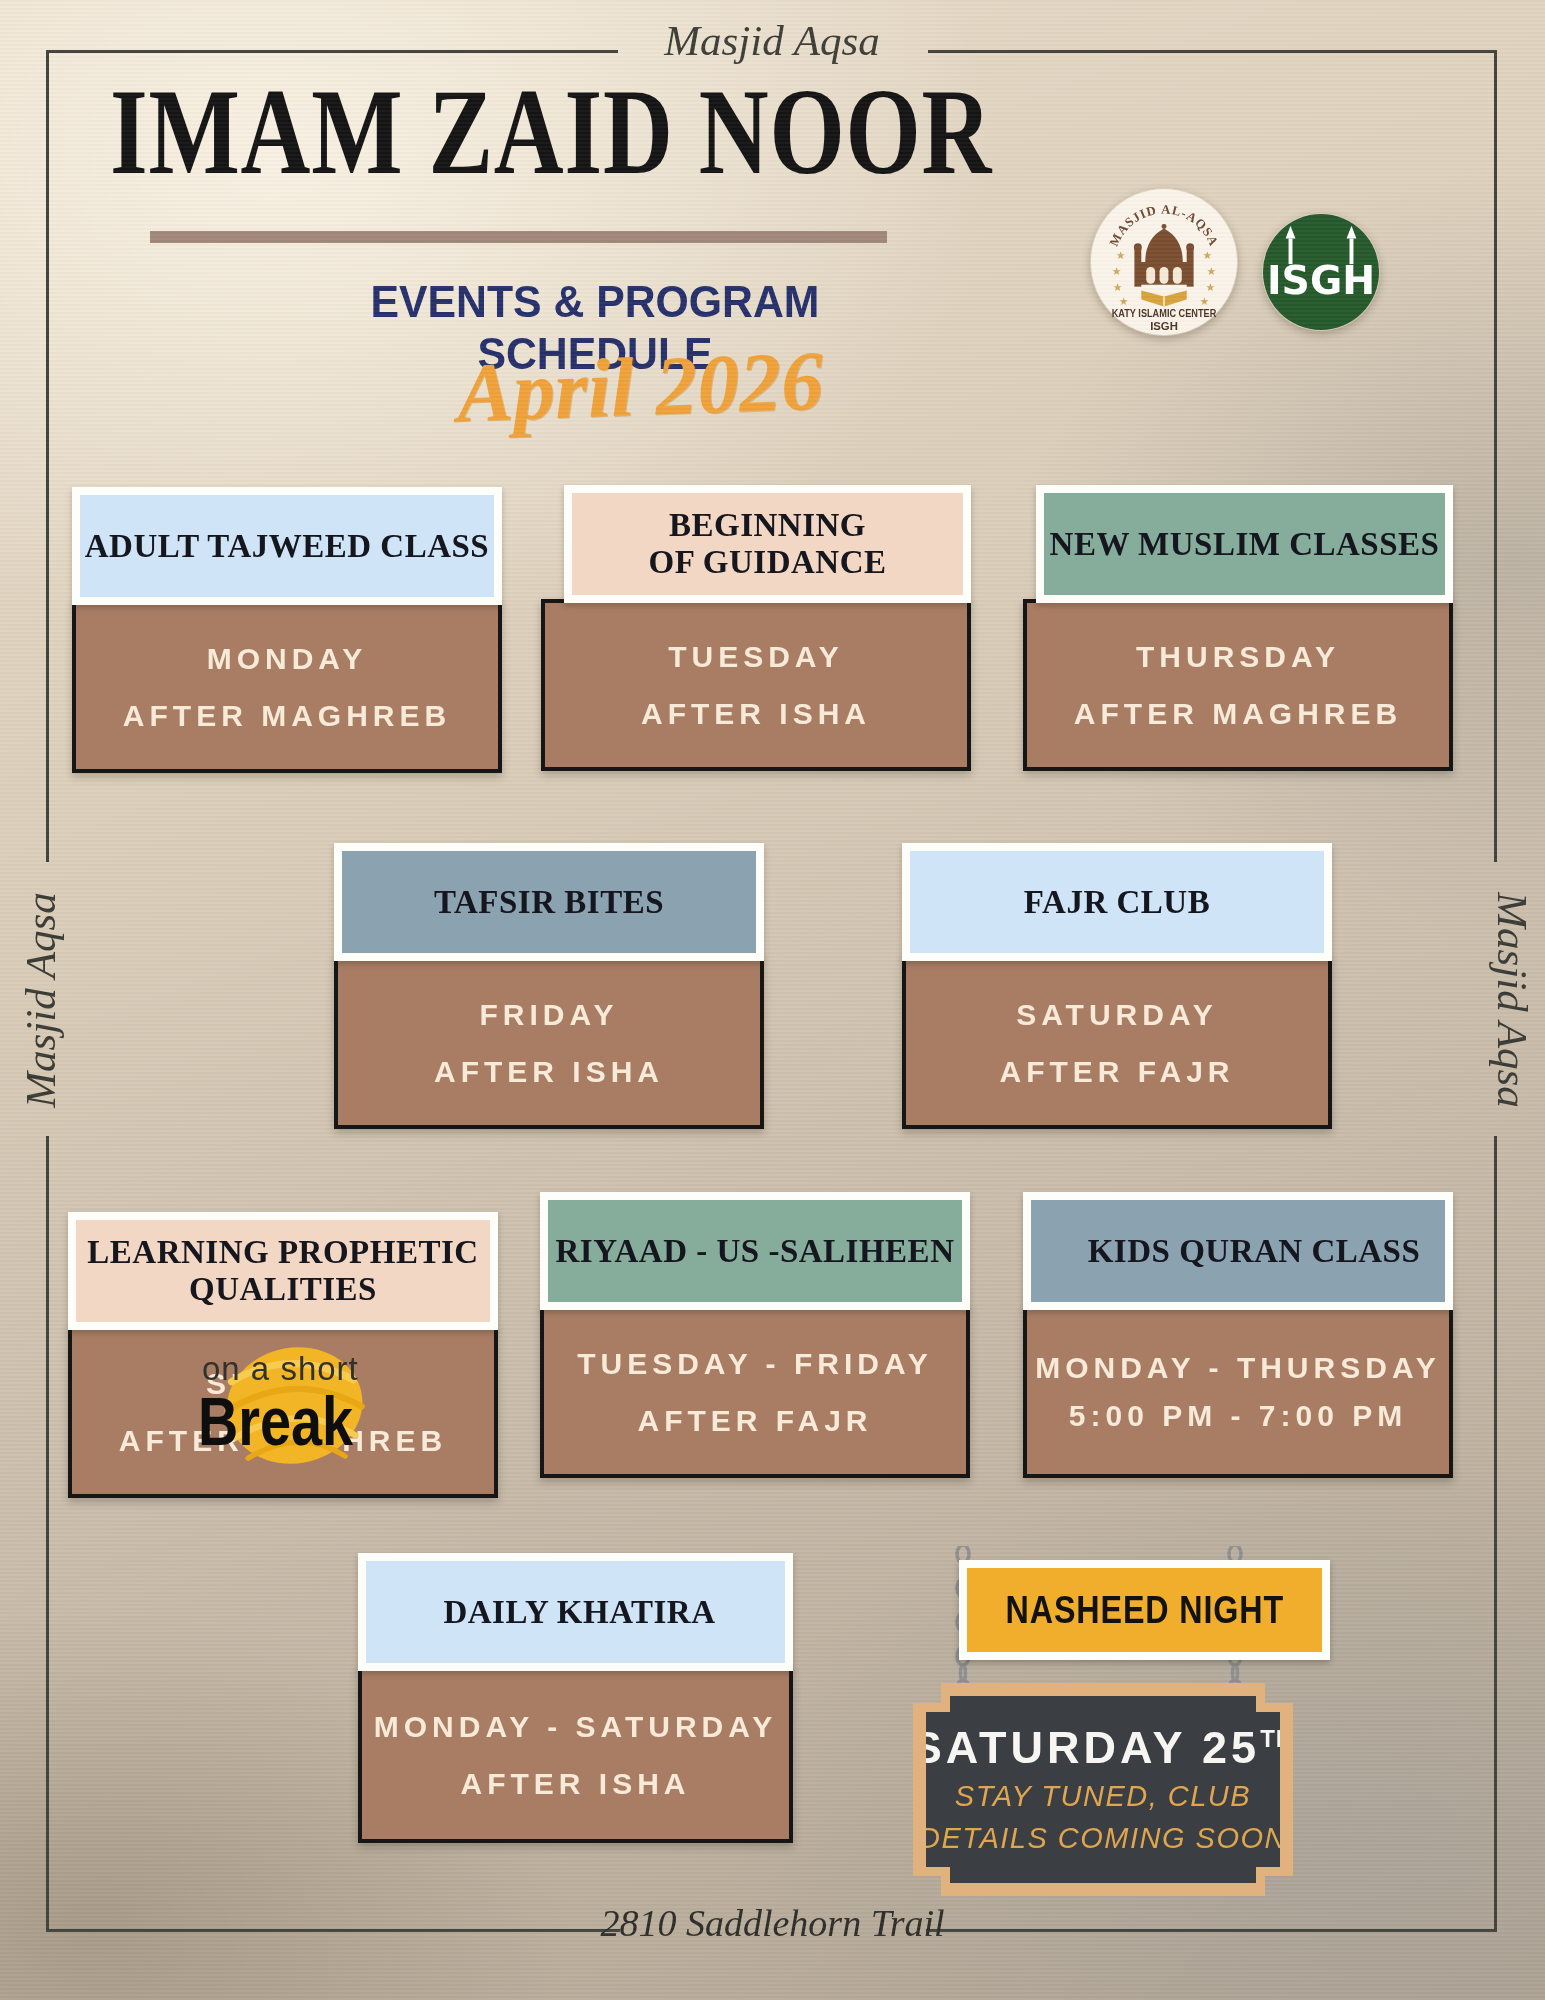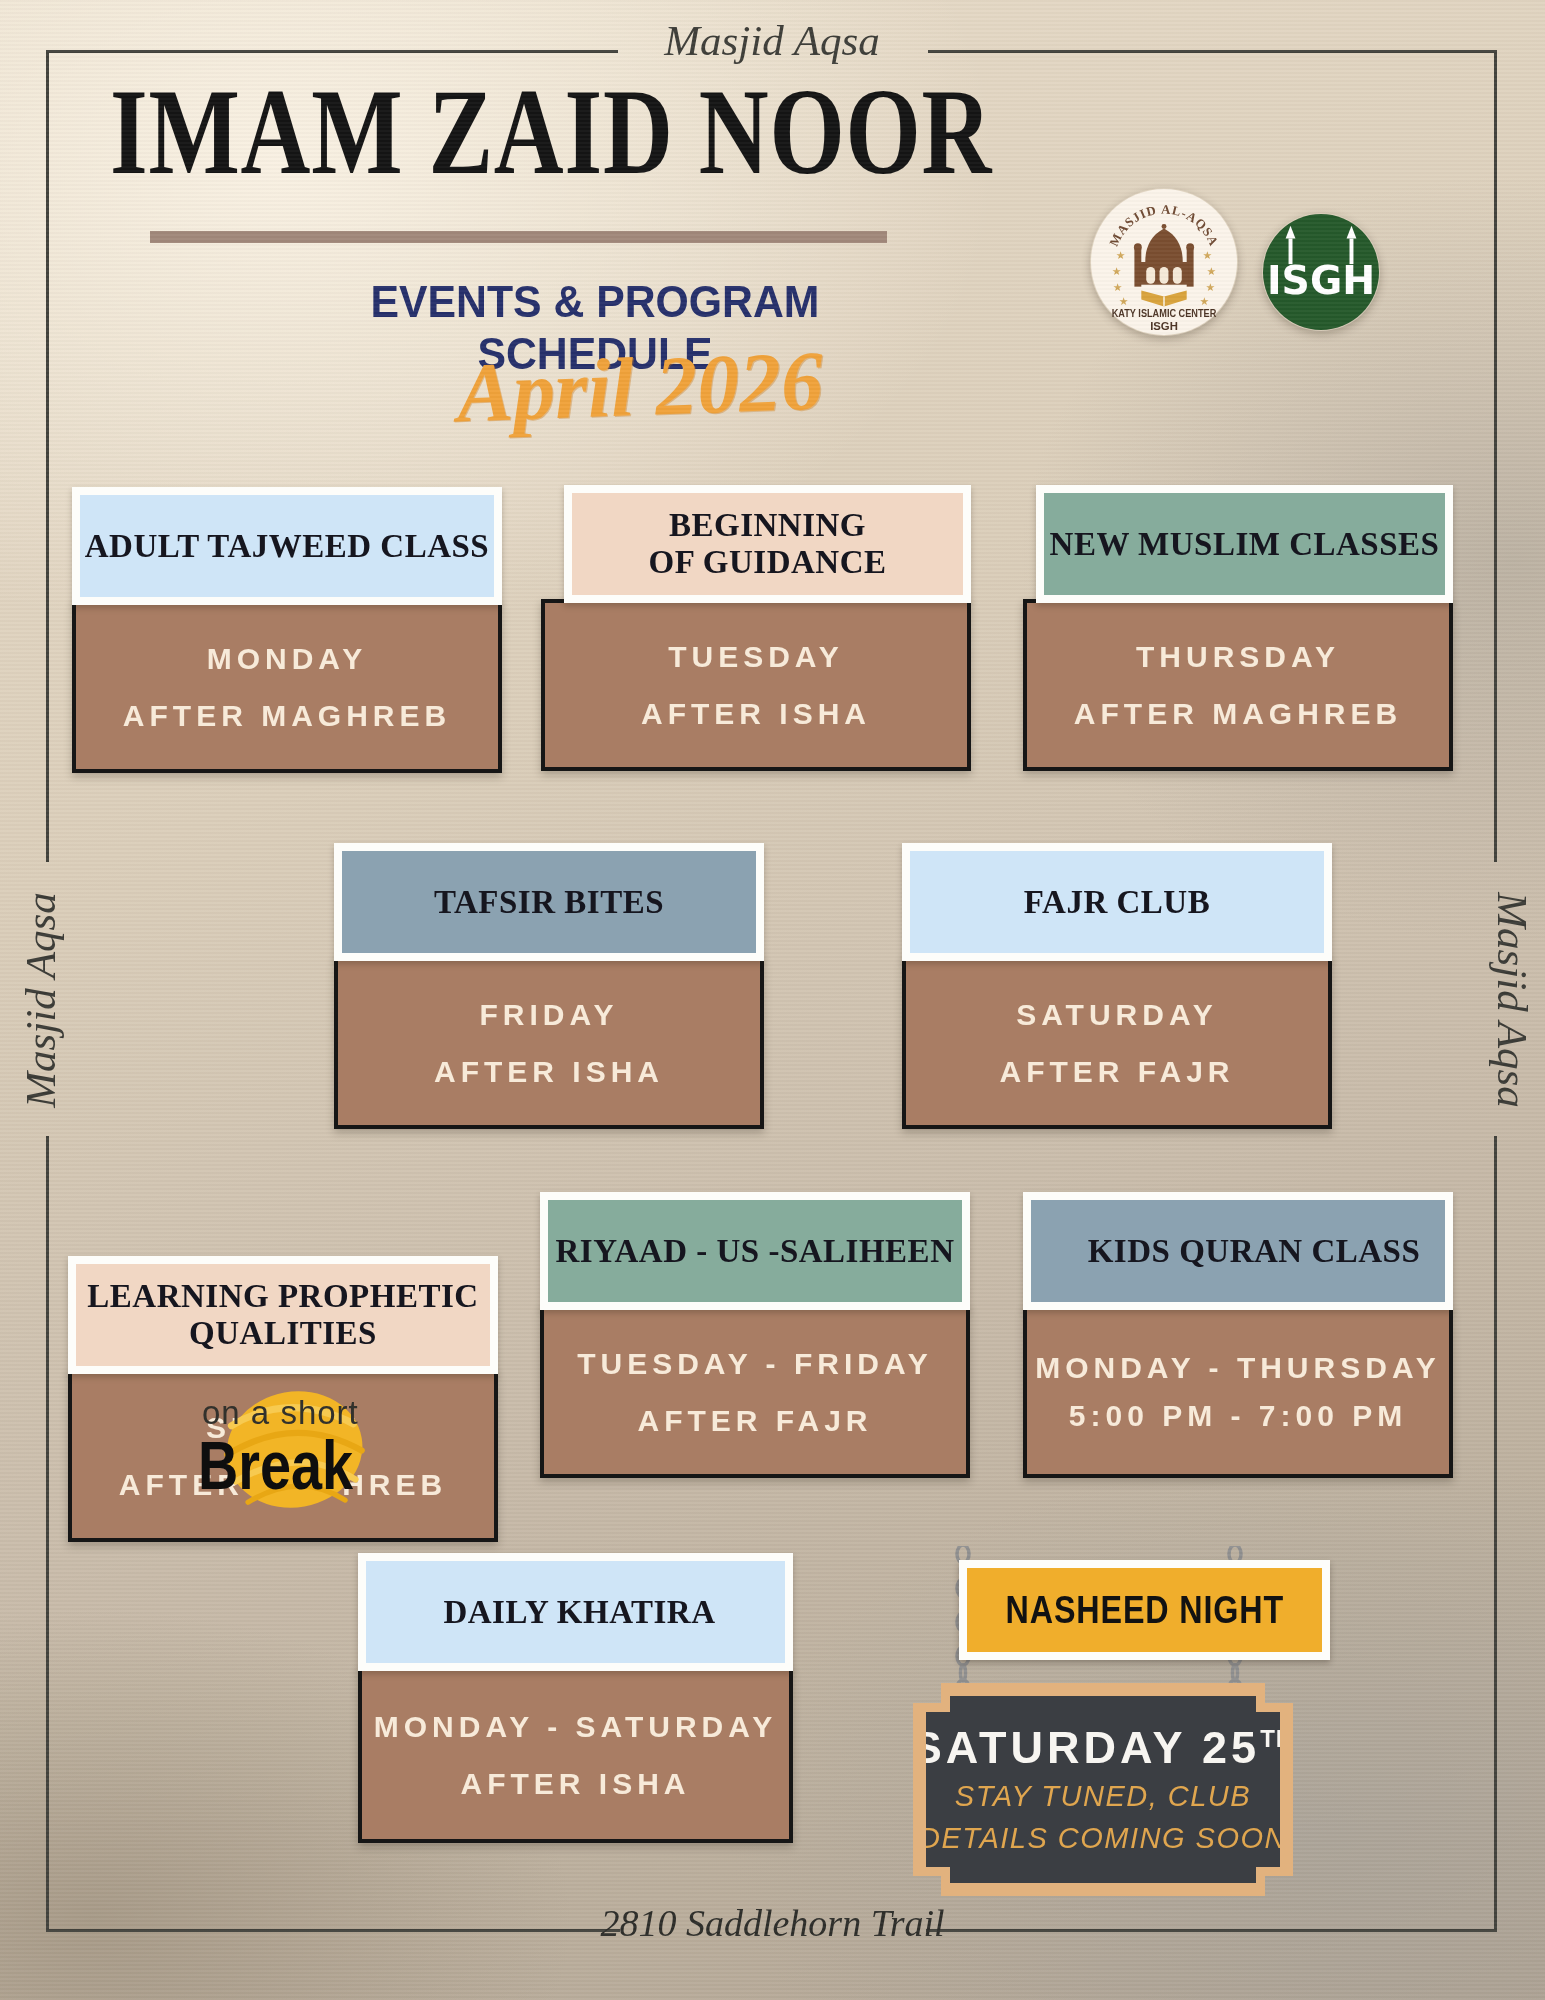--- a/index.html
+++ b/index.html
@@ -45,21 +45,21 @@
   
   .logo{position:absolute;}
   .logo-katy{left:1090px;top:188px;width:148px;height:148px;border-radius:50%;
     box-shadow:0 3px 8px rgba(60,45,30,.3);}
   .logo-isgh{left:1262px;top:213px;width:118px;height:118px;border-radius:50%;
     box-shadow:0 3px 8px rgba(60,45,30,.3);}
   
   .card{position:absolute;width:430px;}
   .c0{left:72px;top:487px}.c1{left:541px;top:485px}.c2{left:1023px;top:485px}
   .c3{left:334px;top:843px}.c4{left:902px;top:843px}
-  .c5{left:68px;top:1256px}.c6{left:540px;top:1192px}.c7{left:1023px;top:1192px}
+  .c5{left:68px;top:1212px}.c6{left:540px;top:1192px}.c7{left:1023px;top:1192px}
   .c8{left:358px;top:1553px;width:435px}
   .card-header{position:relative;z-index:2;height:102px;border:8px solid #fdfdfa;
     display:flex;flex-direction:column;align-items:center;justify-content:center;
     box-shadow:0 3px 6px rgba(40,30,20,.25);background:#ccc;}
   .card-title{font-weight:bold;font-size:33px;color:#16161f;letter-spacing:.5px;
     line-height:1.12;text-align:center;white-space:nowrap;}
   .card-body{position:relative;z-index:1;height:164px;border:4px solid #161616;margin-top:-4px;
     background:#a97d64;display:flex;flex-direction:column;align-items:center;justify-content:center;
     gap:23px;box-shadow:0 4px 8px rgba(40,30,20,.25);}
   .day{font-family:"Liberation Sans",sans-serif;font-weight:bold;font-size:30px;

